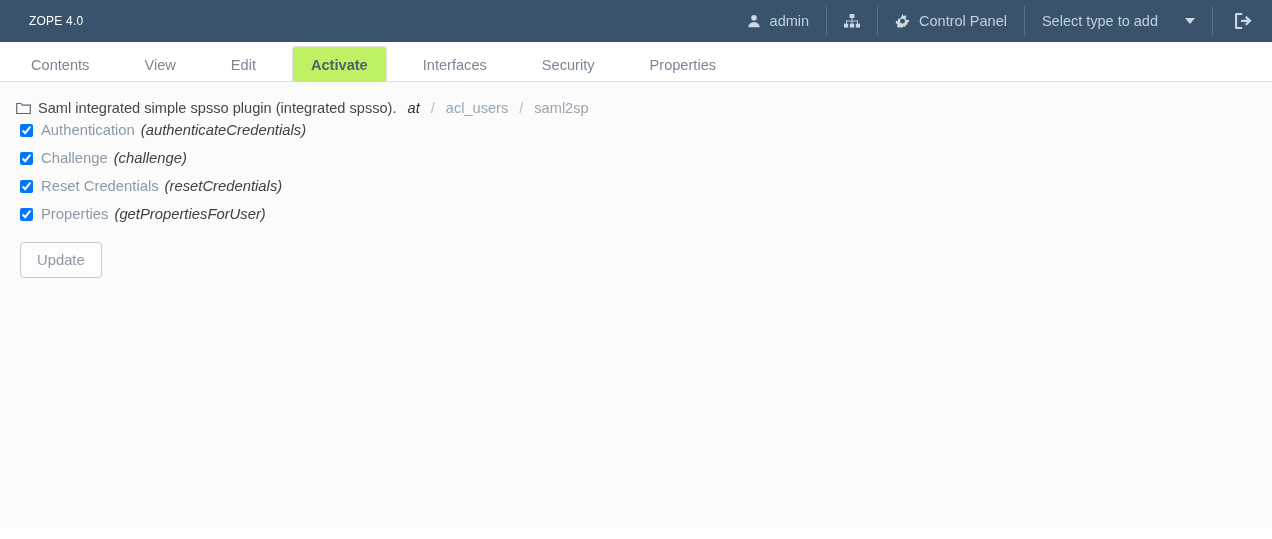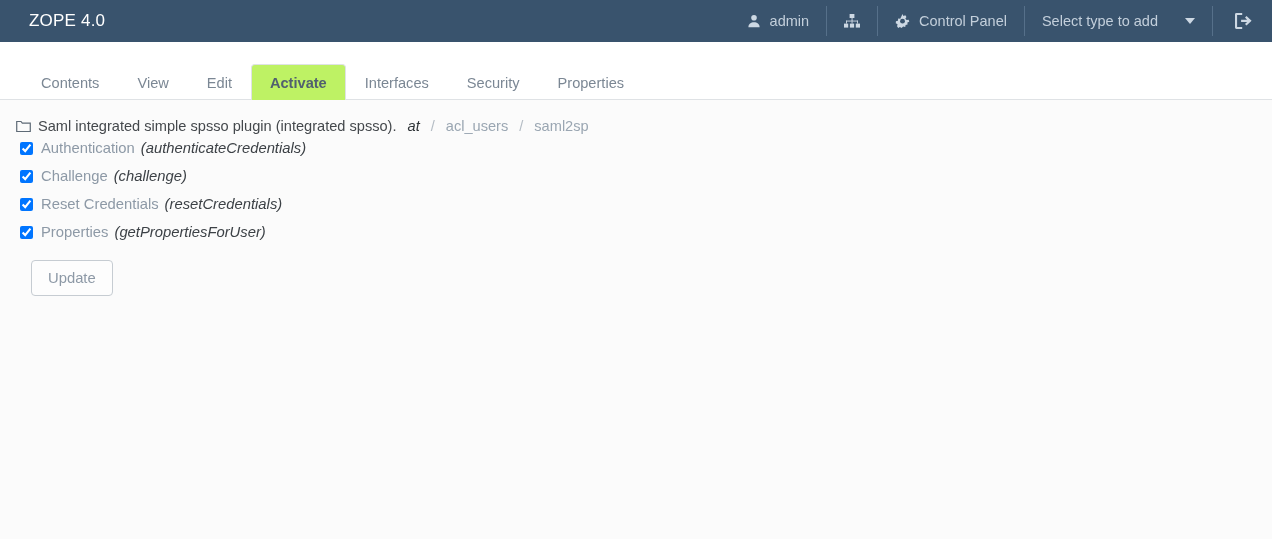--- a/index.html
+++ b/index.html
@@ -18,21 +18,21 @@
     background: #39536d;
     display: flex;
     align-items: stretch;
     color: #c9d4de;
     font-size: 14.5px;
   }
   .brand {
     display: flex; align-items: center;
     padding: 0 16px 0 29px;
     color: #ffffff;
-    font-size: 17px;
+    font-size: 12px;
     letter-spacing: .2px;
   }
   .topbar-spacer { flex: 1 1 auto; }
   .tb-item {
     display: flex; align-items: center;
     gap: 9px;
     padding: 0 17px;
     color: #c3cfdb;
     white-space: nowrap;
     justify-content: space-between;
@@ -44,28 +44,29 @@
     width: 0; height: 0;
     border-left: 5px solid transparent;
     border-right: 5px solid transparent;
     border-top: 6px solid #cdd8e3;
     margin-left: 18px;
   }
   .tb-logout { padding: 0 20px 0 22px; }
 
   
   .tabsrow {
-    height: 58px;
+    height: 40px;
     background: #ffffff;
     border-bottom: 1px solid #dfe2e5;
     display: flex;
     align-items: flex-end;
-    padding-left: 22px;
+    padding-left: 12px;
     position: relative;
     z-index: 2;
+    gap: 17px;
   }
   .tab {
     font-size: 14.6px;
     color: #7b8794;
     padding: 0 18px;
     height: 36px;
     line-height: 36px;
     border: 1px solid transparent;
     border-bottom: none;
     border-radius: 4px 4px 0 0;
@@ -121,21 +122,21 @@
   .opt-label { color: #8d99a6; font-size: 14.8px; }
   .opt-meth {
     color: #3c4146;
     font-style: italic;
     font-size: 14.8px;
     margin-left: 6px;
   }
 
   .update-btn {
     margin-top: 14px;
-    margin-left: 15px;
+    margin-left: 4px;
     background: #fdfdfd;
     border: 1px solid #c6ccd2;
     border-radius: 4px;
     color: #8d99a6;
     font-size: 14.8px;
     font-family: "Liberation Sans", sans-serif;
     padding: 9px 16px;
     cursor: pointer;
   }
 </style>

